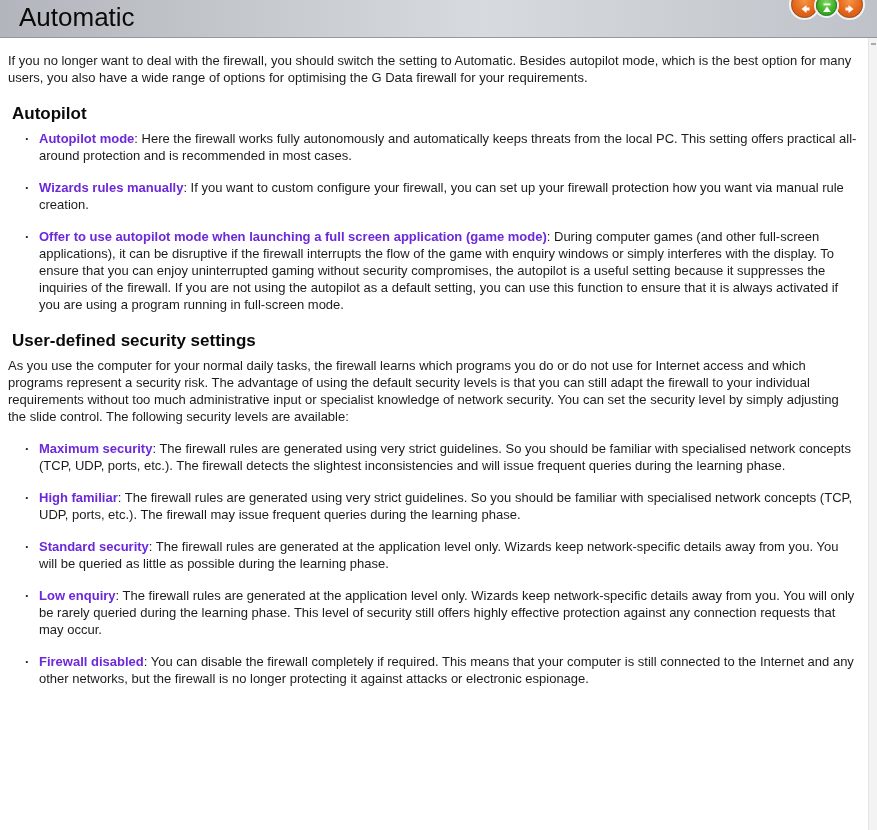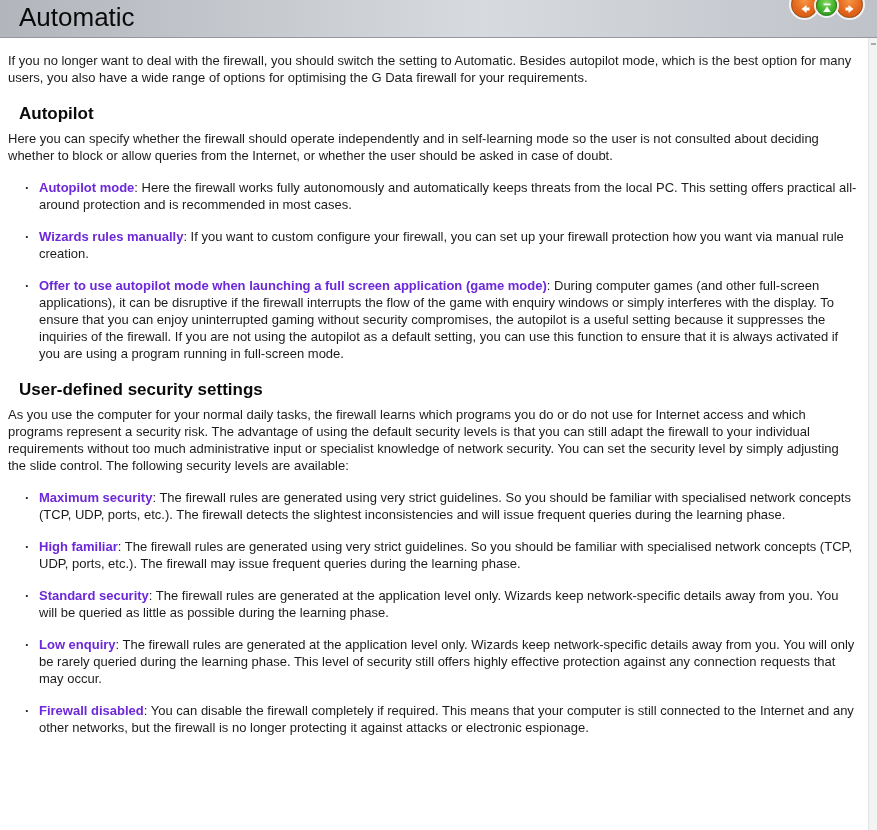--- a/index.html
+++ b/index.html
@@ -68,21 +68,21 @@
   .content {
     padding: 14px 18px 0 8px;
     font-size: 13px;
     line-height: 17px;
   }
   .content p { margin-bottom: 15px; }
   h2.section-heading {
     font-size: 17px;
     font-weight: bold;
     color: #0a0a0a;
-    margin: 18px 0 6px 11px;
+    margin: 18px 0 6px 4px;
     line-height: 20px;
   }
   .bullet {
     display: flex;
     margin: 0 0 15px 17px;
   }
   .bullet .dot {
     flex: none;
     width: 14px;
     color: #1c1c1c;
@@ -124,21 +124,20 @@
 </div>
 
 <div class="scrollbar">
   <div class="tick"></div>
 </div>
 
 <div class="content">
   <p>If you no longer want to deal with the firewall, you should switch the setting to Automatic. Besides autopilot mode, which is the best option for many users, you also have a wide range of options for optimising the G Data firewall for your requirements.</p>
 
   <h2 class="section-heading">Autopilot</h2>
-  <p>Here you can specify whether the firewall should operate independently and in self-learning mode so the user is not consulted about deciding whether to block or allow queries from the Internet, or whether the user should be asked in case of doubt.</p>
 
   <div class="bullet">
     <span class="dot">·</span>
     <div class="btxt"><b class="term">Autopilot mode</b><span>: Here the firewall works fully autonomously and automatically keeps threats from the local PC. This setting offers practical all-around protection and is recommended in most cases.</span></div>
   </div>
   <div class="bullet">
     <span class="dot">·</span>
     <div class="btxt"><b class="term">Wizards rules manually</b><span>: If you want to custom configure your firewall, you can set up your firewall protection how you want via manual rule creation.</span></div>
   </div>
   <div class="bullet">

